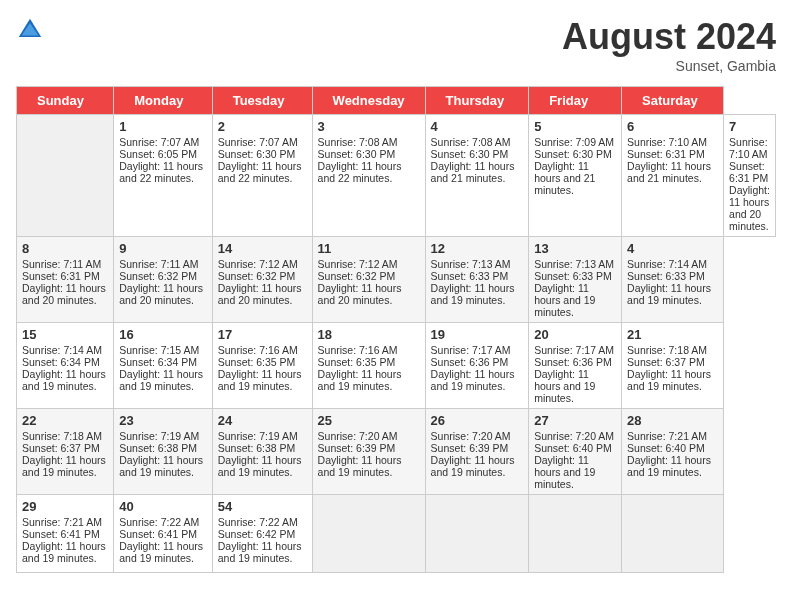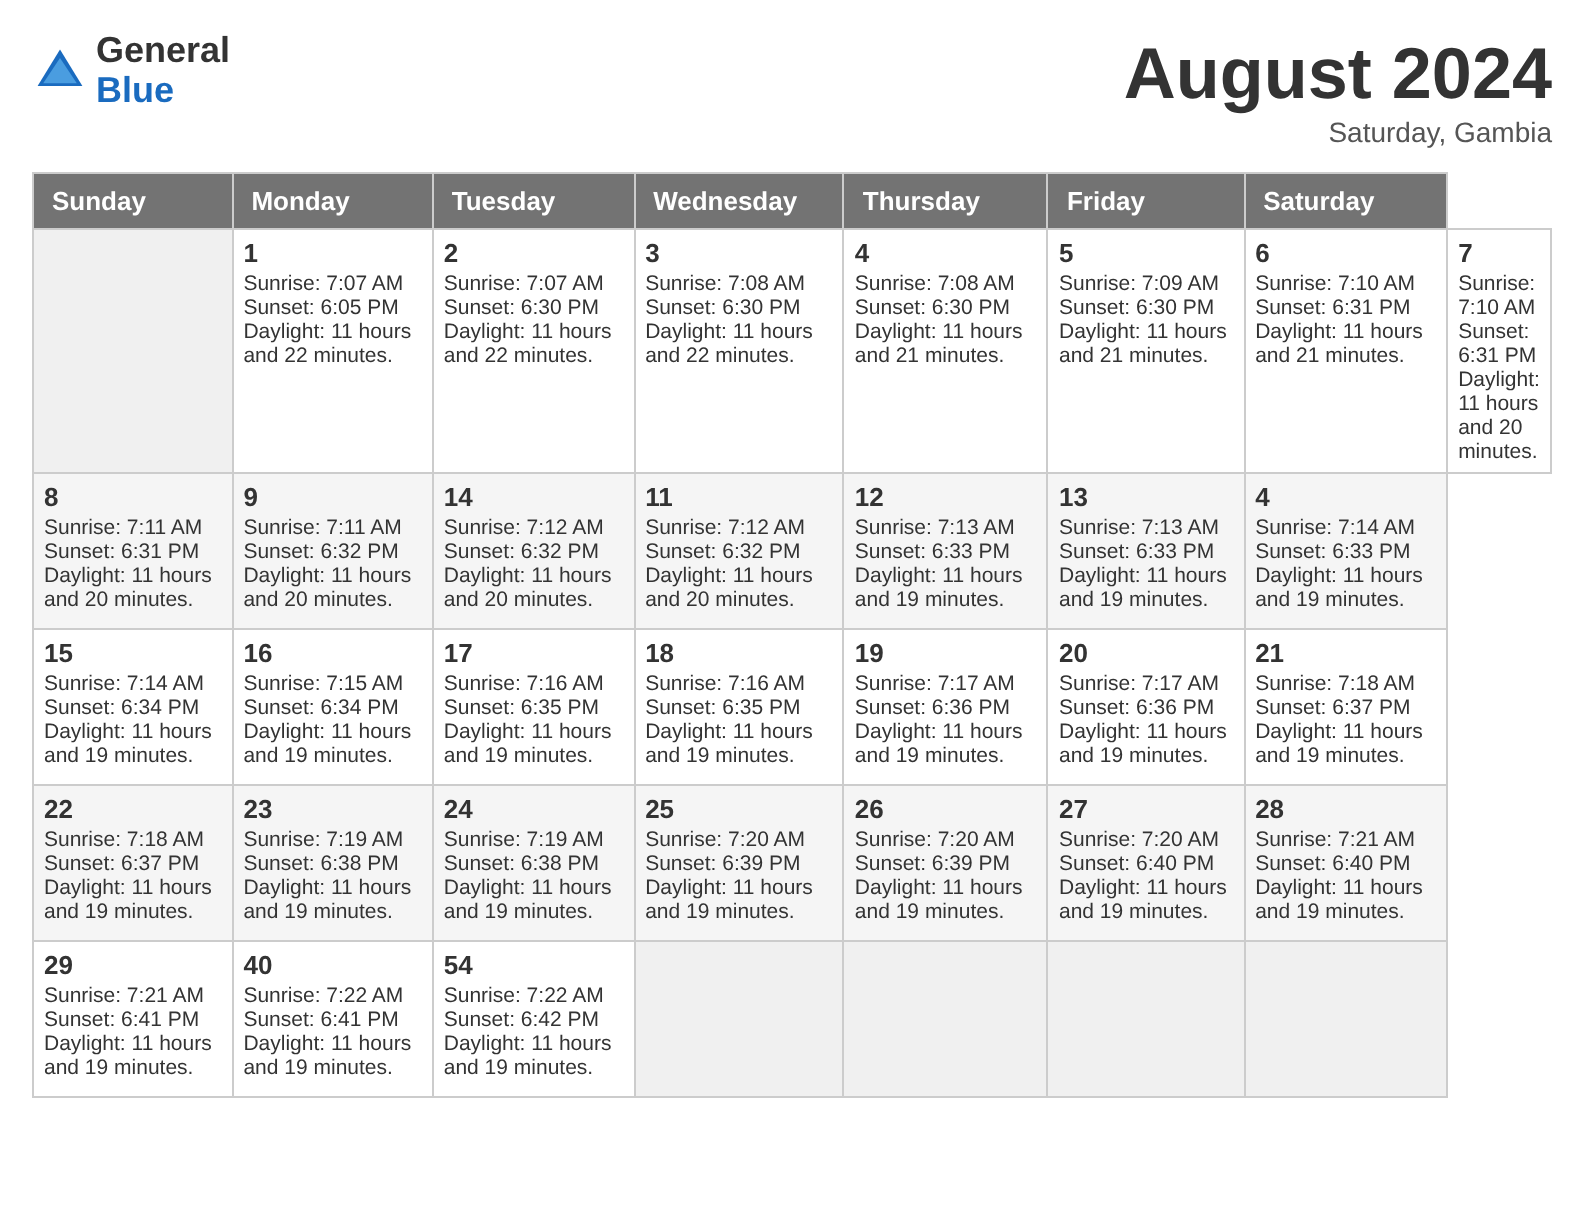--- a/index.html
+++ b/index.html
@@ -50,23 +50,23 @@
     }
     .location {
       font-size: 14px;
       color: #555;
     }
     .calendar {
       width: 100%;
       border-collapse: collapse;
     }
     .calendar th {
-      background: #737373;
+      background: #ef4444;
       color: #fff;
-      padding: 6px 9px;
+      padding: 6px 20px;
       font-size: 13px;
       font-weight: bold;
       text-align: left;
       border: 1px solid #ccc;
     }
     .calendar td {
       vertical-align: top;
       border: 1px solid #ccc;
       padding: 4px 5px;
       font-size: 10.5px;
@@ -92,28 +92,24 @@
   </style>
 </head>
 <body>
 
 <div class="header">
   <div class="logo">
     <svg class="logo-icon" viewBox="0 0 40 40" xmlns="http://www.w3.org/2000/svg">
       <polygon points="20,4 36,30 4,30" fill="#1a6bbf"></polygon>
       <polygon points="20,10 32,28 8,28" fill="#4a9de0"></polygon>
     </svg>
-    <div class="logo-text">
-      <span class="logo-general">General</span>
-      <span class="logo-blue">Blue</span>
-    </div>
   </div>
   <div class="title-block">
     <div class="month-title">August 2024</div>
-    <div class="location">Saturday, Gambia</div>
+    <div class="location">Sunset, Gambia</div>
   </div>
 </div>
 
 <table class="calendar">
   <thead>
     <tr id="header-row">
         <th>Sunday</th>
         <th>Monday</th>
         <th>Tuesday</th>
         <th>Wednesday</th>

